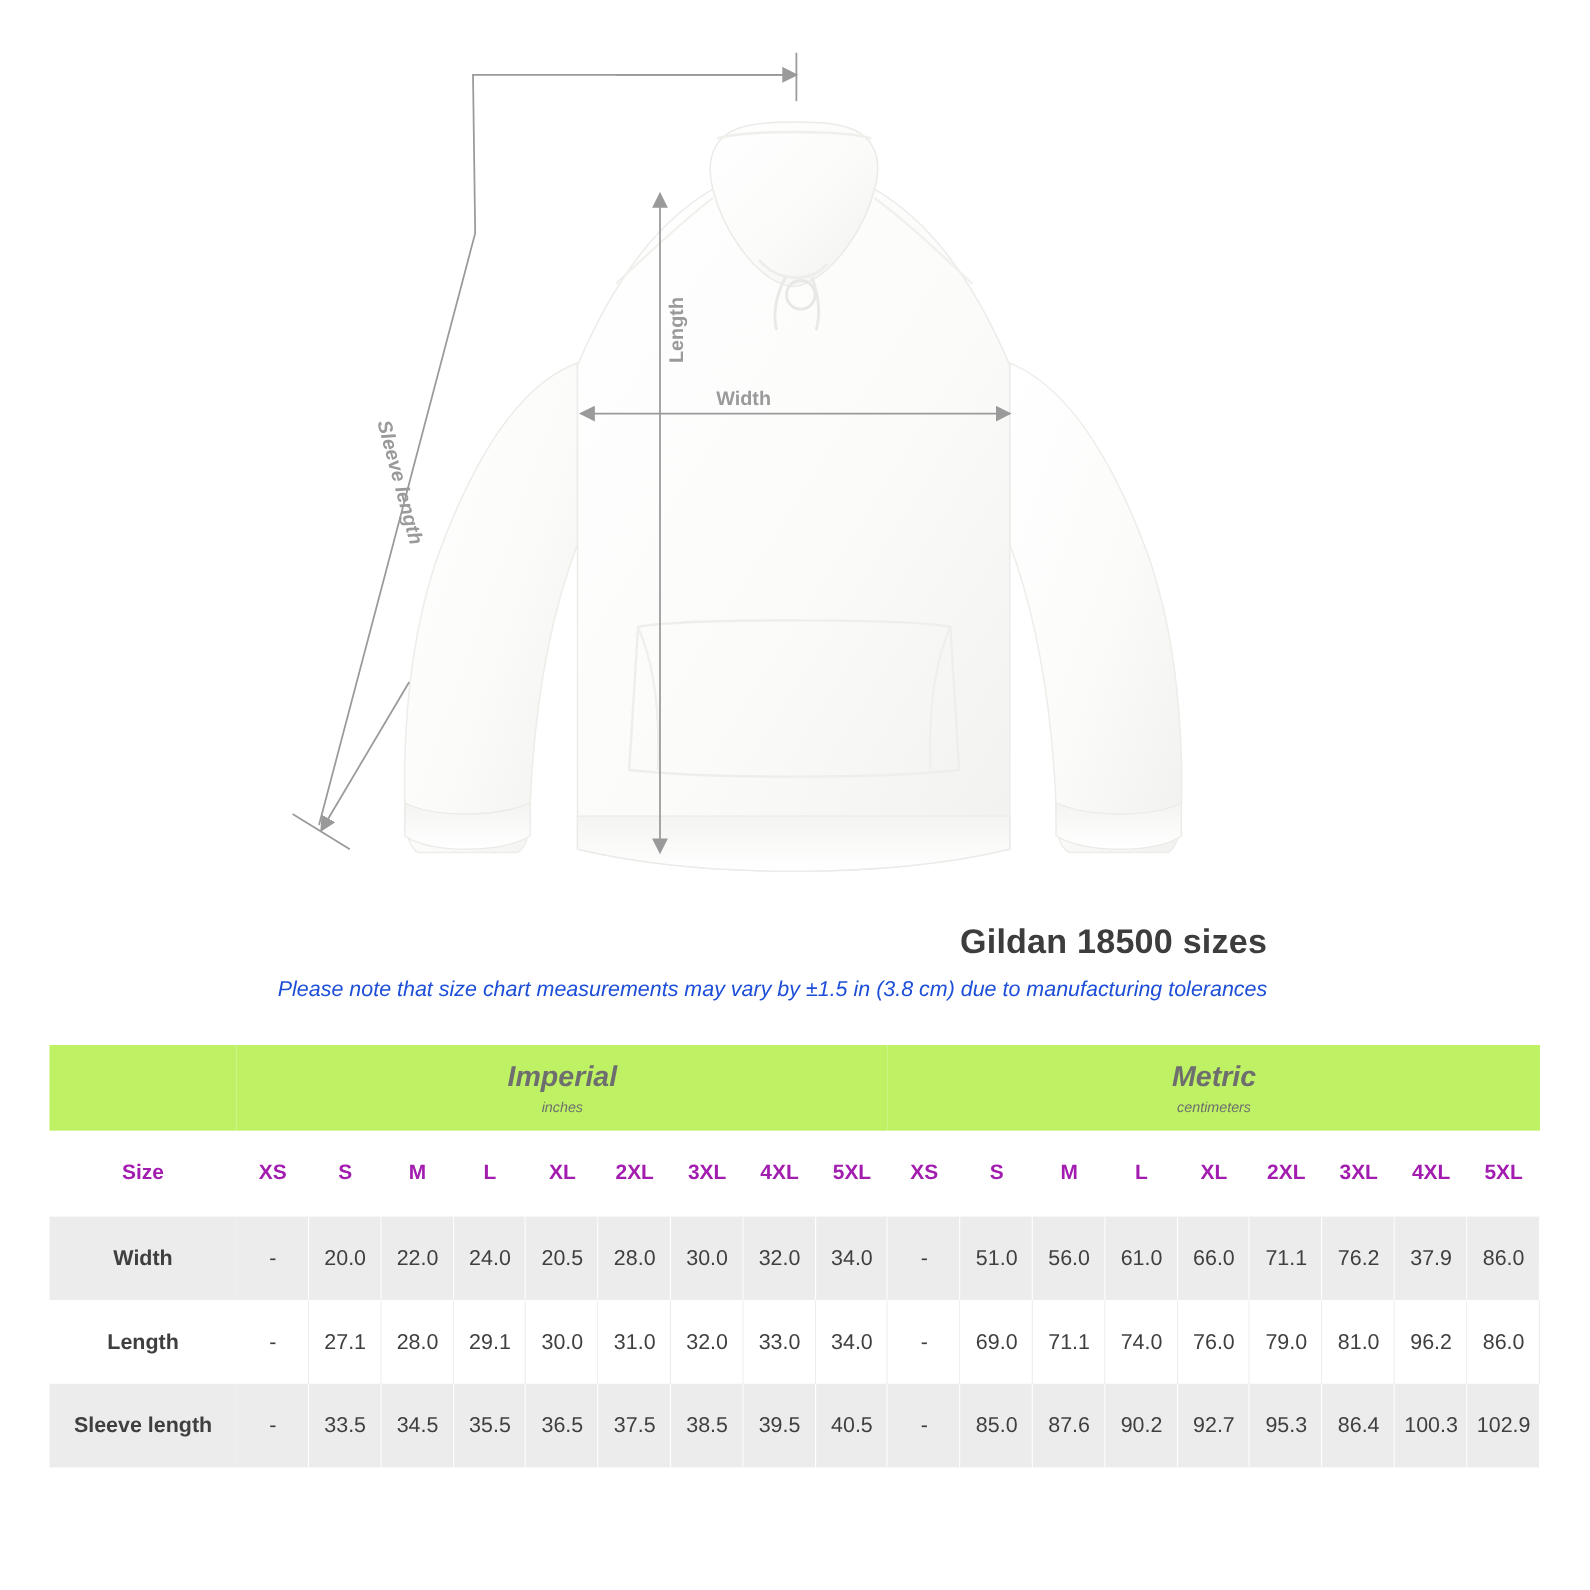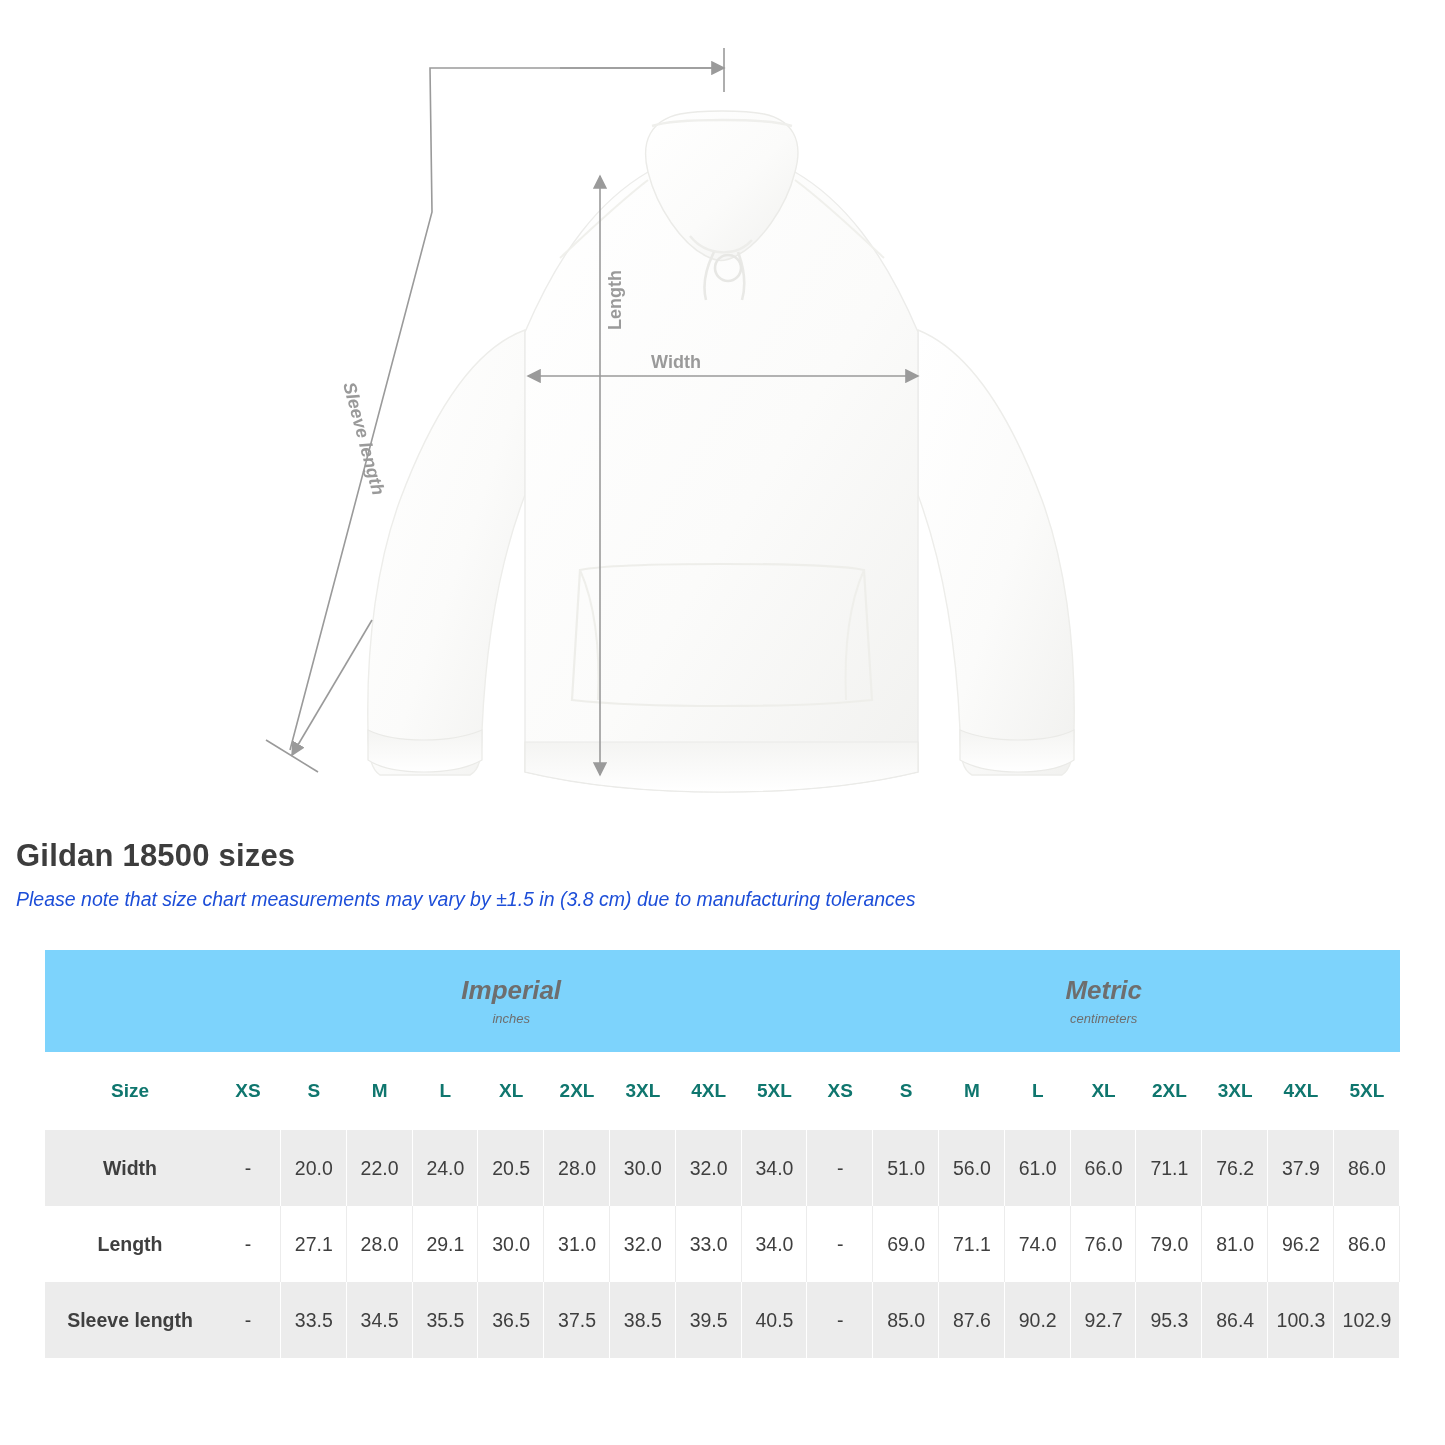--- a/index.html
+++ b/index.html
@@ -29,23 +29,23 @@
   .illustration svg {
     position: absolute;
     top: 0;
     left: 0;
   }
 
   
   .title-block {
     position: absolute;
     top: 838px;
-    left: 16px;
+    left: 0;
     width: 1152px;
-    text-align: left;
+    text-align: right;
   }
   .chart-title {
     font-size: 31px;
     font-weight: bold;
     color: #3d3d3d;
     letter-spacing: 0.2px;
   }
   .chart-note {
     margin-top: 14px;
     font-size: 19.5px;
@@ -65,43 +65,43 @@
     width: 1355px;
     table-layout: fixed;
   }
   table.size-table td,
   table.size-table th {
     border: none;
     text-align: center;
     vertical-align: middle;
   }
   .unit-header td {
-    background: #7dd3fc;
-    height: 102px;
+    background: #bef264;
+    height: 78px;
     padding: 0;
   }
   .unit-name {
     font-size: 26px;
     font-style: italic;
     font-weight: bold;
     color: #6e6e6e;
     line-height: 1.15;
   }
   .unit-sub {
     font-size: 13px;
     font-style: italic;
     color: #6e6e6e;
     margin-top: 6px;
   }
   .head-row td {
     background: #ffffff;
     height: 76px;
     font-size: 19px;
     font-weight: bold;
-    color: #0f766e;
+    color: #a21caf;
   }
   .head-row td.col-label {
     font-size: 19px;
   }
   tr.band td {
     background: #ececec;
     height: 74px;
     font-size: 19.5px;
     color: #3f3f3f;
   }

